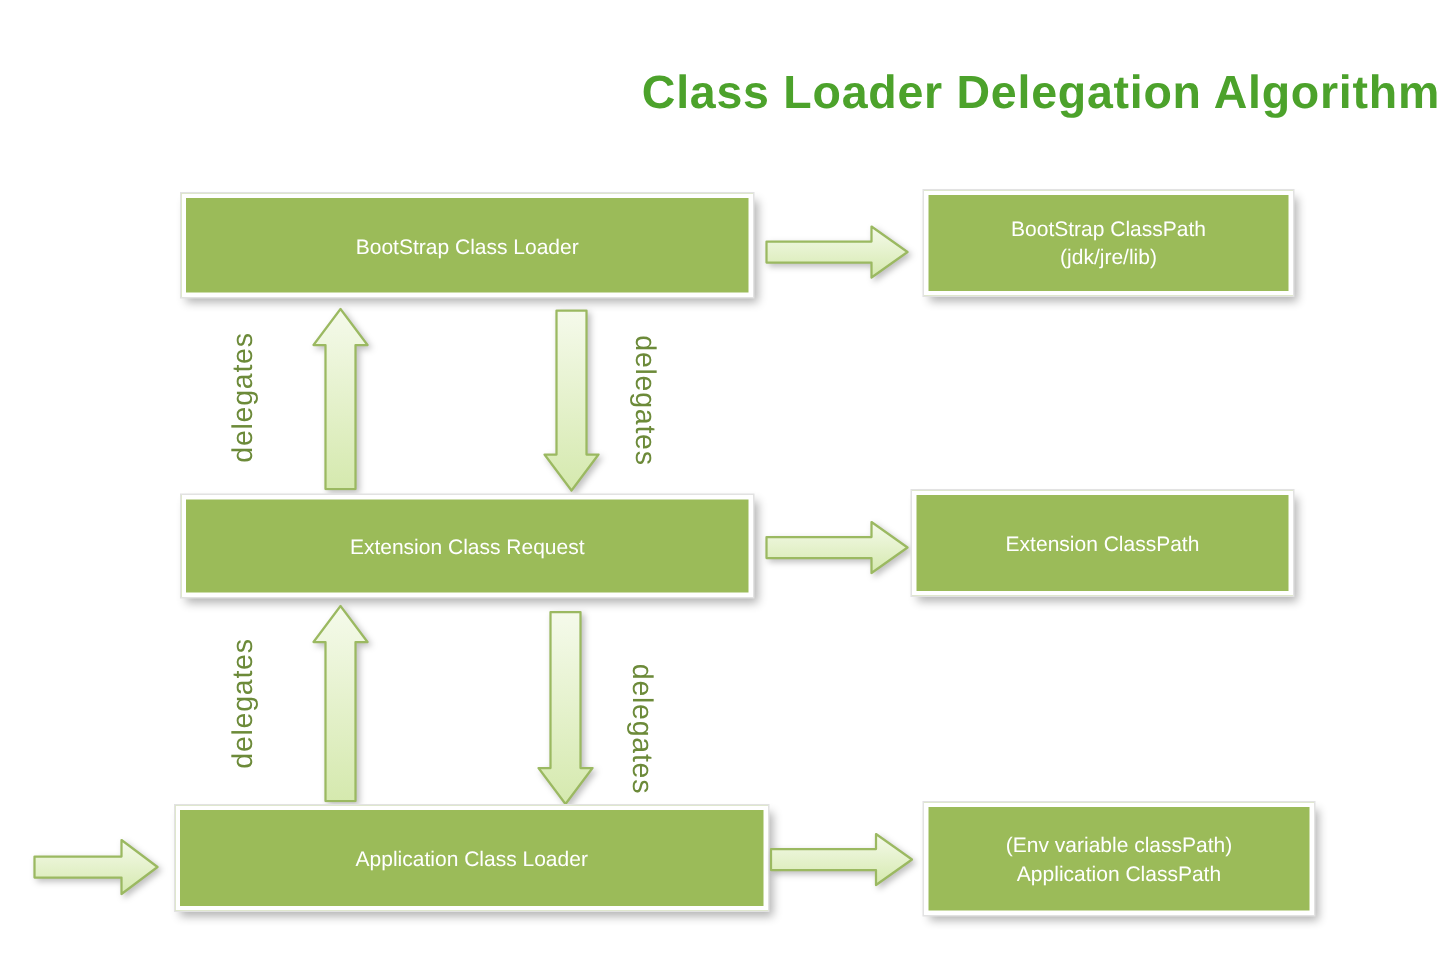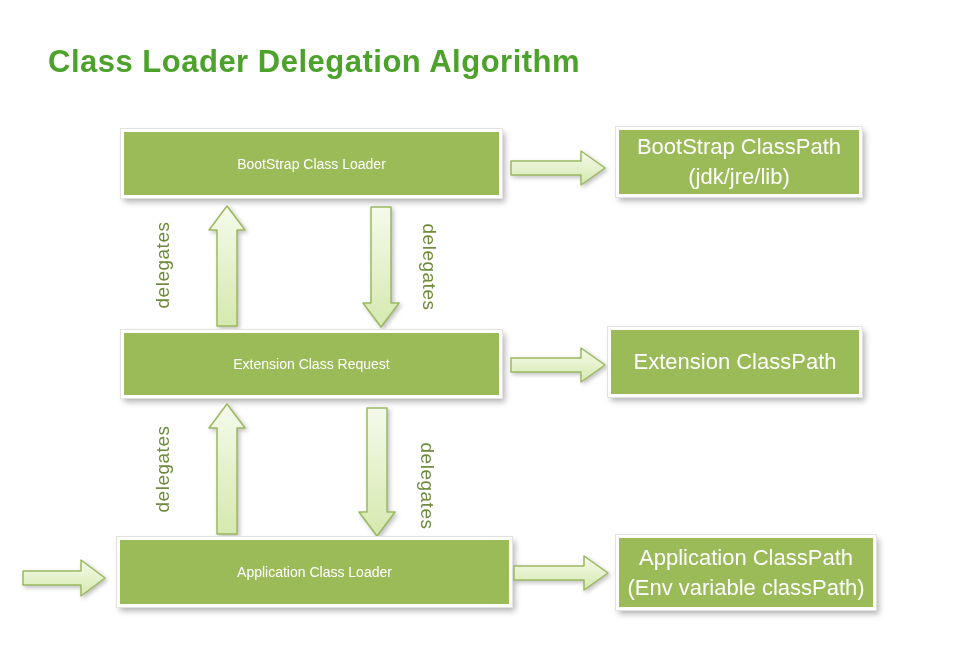--- a/index.html
+++ b/index.html
@@ -11,39 +11,39 @@
     background: var(--background, #ffffff);
     font-family: "Liberation Sans", sans-serif;
     overflow: hidden;
   }
   .title {
     position: absolute;
     top: 44px;
     left: 0;
     width: 100%;
     padding-left: 48px;
-    text-align: left;
+    text-align: right;
     font-size: 31px;
     font-weight: 700;
     color: var(--title_text, #4CA22B);
     letter-spacing: 0.5px;
   }
   .green-box {
     position: absolute;
     background: var(--box_fill, #9BBB59);
     color: var(--box_text, #ffffff);
     border: 3px solid #ffffff;
     box-shadow: 0 0 0 1px #e2e2e2, 3px 4px 6px rgba(0,0,0,0.30);
     display: flex;
     align-items: center;
     justify-content: center;
     text-align: center;
   }
   .loader-box { font-size: 14px; }
-  .side-box { flex-direction: column; font-size: 22px; line-height: 1.35; }
+  .side-box { flex-direction: column; font-size: 14px; line-height: 1.35; }
   
   .box-l1 { left: 121px; top: 129px; width: 381px; height: 69px; }
   .box-l2 { left: 121px; top: 330px; width: 381px; height: 68px; }
   .box-l3 { left: 117px; top: 537px; width: 395px; height: 70px; text-align: center; }
   
   .box-s1 { left: 616px; top: 127px; width: 246px; height: 70px; }
   .box-s2 { left: 608px; top: 327px; width: 254px; height: 70px; }
   .box-s3 { left: 616px; top: 535px; width: 260px; height: 75px; }
   
   .arrow { position: absolute; filter: drop-shadow(2px 2px 2px rgba(0,0,0,0.25)); }
@@ -150,17 +150,17 @@
     <polygon points="83,19 59,37 59,26 1,26 1,12 59,12 59,1"></polygon>
   </svg>
 
   <div class="green-box loader-box box-l3">
     <span>Application Class Loader</span>
   </div>
   <svg class="arrow a-h3" width="96" height="36">
     <polygon points="95,18 71,35 71,25 1,25 1,11 71,11 71,1"></polygon>
   </svg>
   <div class="green-box side-box box-s3">
+    <span>(Env variable classPath)</span>
     <span>Application ClassPath</span>
-    <span>(Env variable classPath)</span>
   </div>
 
 </div>
 
 </body></html>

